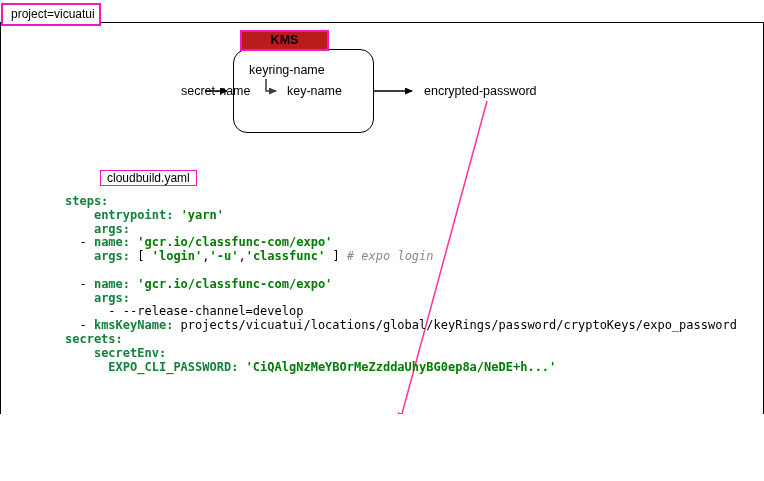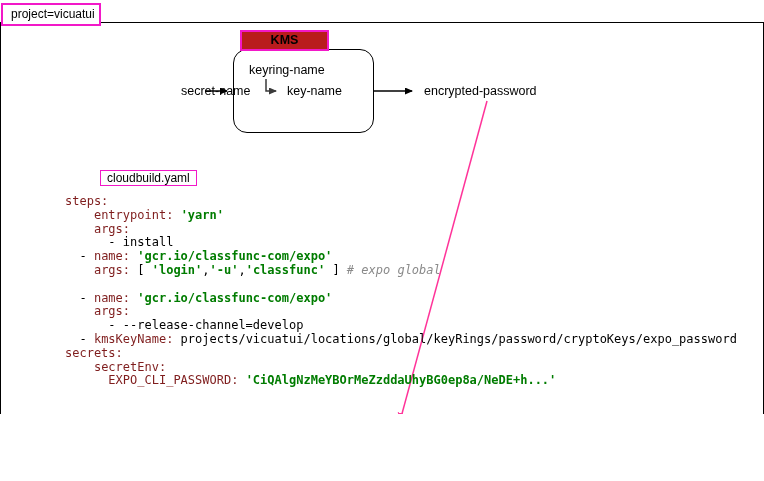--- a/index.html
+++ b/index.html
@@ -28,21 +28,21 @@
   }
   .dtext{
     position:absolute;font-size:12.5px;line-height:14px;white-space:nowrap;z-index:4;
   }
   .overlay{position:absolute;left:0;top:0;width:764px;height:481px;z-index:2;pointer-events:none;}
   .code{
     position:absolute;left:65px;top:195px;z-index:4;
     font-family:"DejaVu Sans Mono", monospace;font-size:12px;
   }
   .cline{white-space:pre;line-height:13.8px;min-height:13.8px;}
-  .cline .k{color:#7f1d1d;font-weight:normal;}
+  .cline .k{color:#15803d;font-weight:bold;}
   .cline .s{color:#007C00;font-weight:bold;}
   .cline .p{color:#000;}
   .cline .c{color:#8A8A8A;font-style:italic;}
   .cline.it span{font-style:italic;}
 </style>
 </head>
 <body>
 
 <div class="canvas">
 
@@ -82,23 +82,22 @@
     <line x1="205" y1="91" x2="227" y2="91" stroke="#000" stroke-width="1.5" marker-end="url(#mBlack)"></line>
     <line x1="374" y1="91" x2="412" y2="91" stroke="#000" stroke-width="1.5" marker-end="url(#mBlack)"></line>
     <polyline points="266,79 266,91 276,91" fill="none" stroke="#3a3a3a" stroke-width="1.5" marker-end="url(#mGray)"></polyline>
     <line x1="487" y1="101" x2="400" y2="421" stroke="#FF3399" stroke-width="1.5" marker-end="url(#mPink)"></line>
   </svg>
 
   <div class="code">
       <div class="cline"><span class="k">steps:</span></div>
       <div class="cline"><span class="p">    </span><span class="k">entrypoint:</span><span class="p"> </span><span class="s">'yarn'</span></div>
       <div class="cline"><span class="p">    </span><span class="k">args:</span></div>
-      <div class="cline"><span class="p">      - install</span></div>
       <div class="cline"><span class="p">  - </span><span class="k">name:</span><span class="p"> </span><span class="s">'gcr.io/classfunc-com/expo'</span></div>
-      <div class="cline"><span class="p">    </span><span class="k">args:</span><span class="p"> [ </span><span class="s">'login'</span><span class="p">,</span><span class="s">'-u'</span><span class="p">,</span><span class="s">'classfunc'</span><span class="p"> ] </span><span class="c"># expo global</span></div>
+      <div class="cline"><span class="p">    </span><span class="k">args:</span><span class="p"> [ </span><span class="s">'login'</span><span class="p">,</span><span class="s">'-u'</span><span class="p">,</span><span class="s">'classfunc'</span><span class="p"> ] </span><span class="c"># expo login</span></div>
       <div class="cline"></div>
       <div class="cline"><span class="p">  - </span><span class="k">name:</span><span class="p"> </span><span class="s">'gcr.io/classfunc-com/expo'</span></div>
       <div class="cline"><span class="p">    </span><span class="k">args:</span></div>
       <div class="cline"><span class="p">      - --release-channel=develop</span></div>
       <div class="cline"><span class="p">  - </span><span class="k">kmsKeyName:</span><span class="p"> projects/vicuatui/locations/global/keyRings/password/cryptoKeys/expo_password</span></div>
       <div class="cline"><span class="k">secrets:</span></div>
       <div class="cline"><span class="p">    </span><span class="k">secretEnv:</span></div>
       <div class="cline"><span class="p">      </span><span class="k">EXPO_CLI_PASSWORD:</span><span class="p"> </span><span class="s">'CiQAlgNzMeYBOrMeZzddaUhyBG0ep8a/NeDE+h...'</span></div>
     </div>
 

